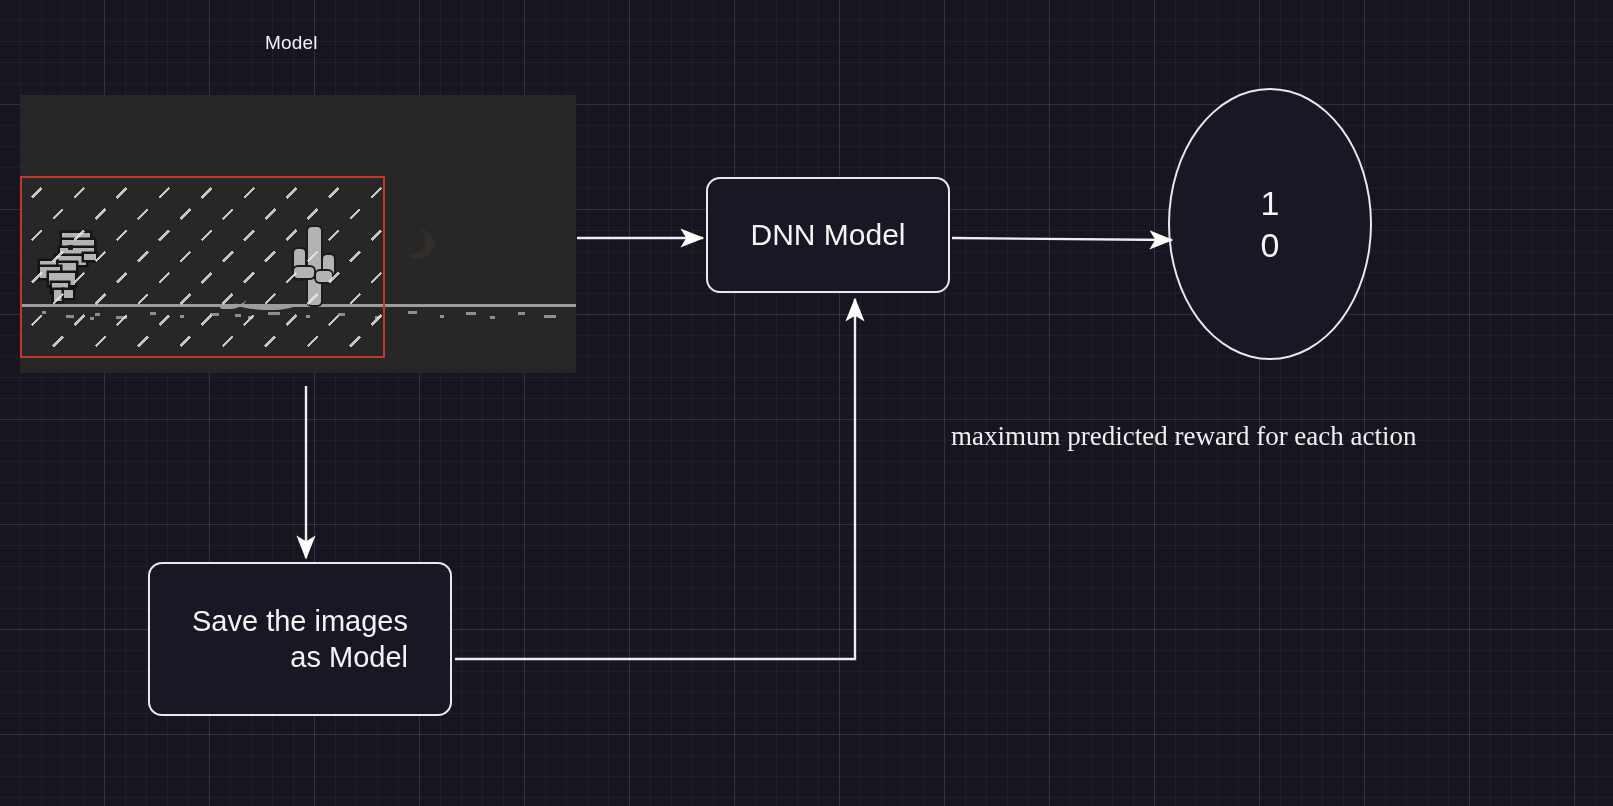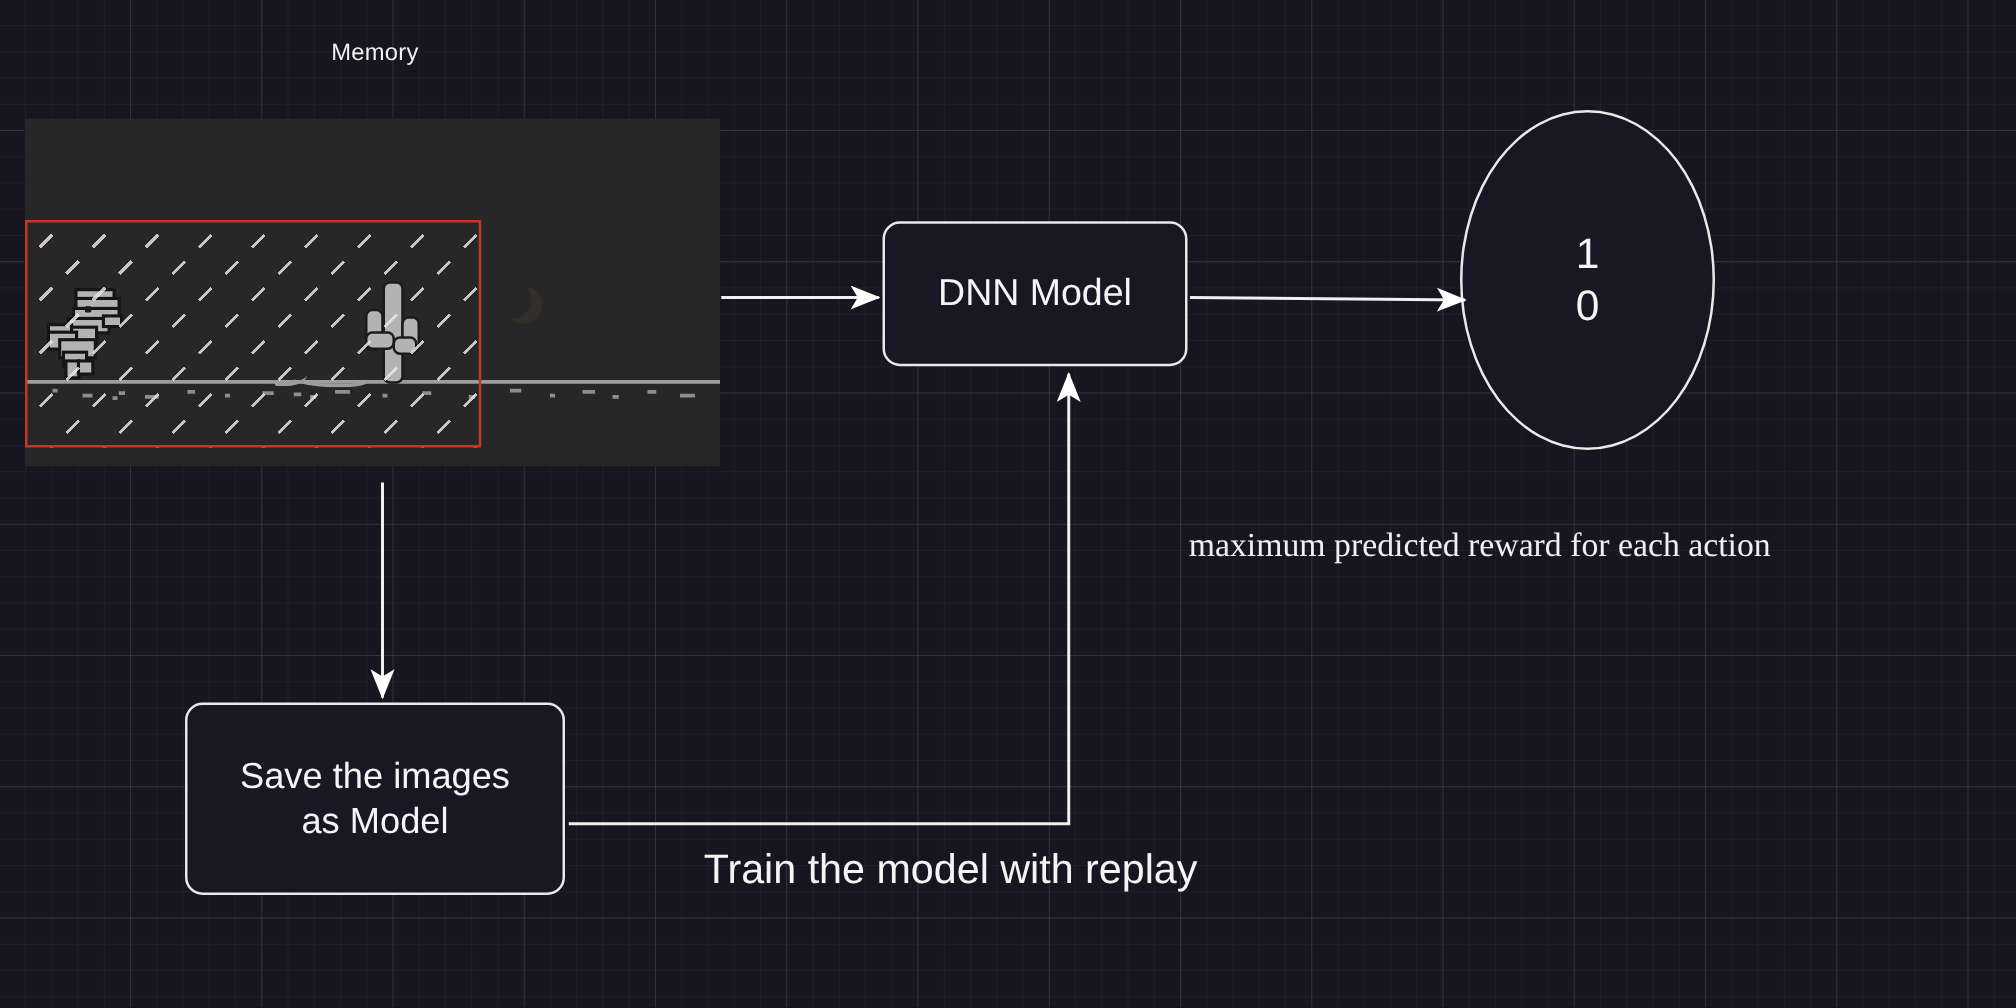--- a/index.html
+++ b/index.html
@@ -169,21 +169,21 @@
   .rbox {
     position: absolute;
     box-sizing: border-box;
     border: 2.2px solid #e9e9e9;
     border-radius: 14px;
     background: #1a1725;
     color: #f4f4f4;
     display: flex;
     align-items: center;
     justify-content: center;
-    text-align: center;
+    text-align: right;
     line-height: 1.25;
   }
   #dnn-box {
     left: 706px;
     top: 177px;
     width: 244px;
     height: 116px;
     font-size: 30px;
   }
   #memory-box {
@@ -242,21 +242,21 @@
     width: 1613px;
     height: 806px;
     pointer-events: none;
   }
 </style>
 </head>
 <body>
 
 <div id="canvas">
 
-  <div class="input-label">Memory</div>
+  <div class="input-label">Model</div>
 
   <div class="game-shot">
     <div class="moon"></div>
 
     <div class="ground-line"></div>
     <div class="ground-bump2"></div>
     <div class="ground-bump"></div>
 
     <div class="speck" style="left:22px;  top:216px; width:4px;"></div>
     <div class="speck" style="left:46px;  top:220px; width:8px;"></div>
@@ -317,21 +317,20 @@
       <span>as Model</span>
     </span>
   </div>
 
   <div class="ellipse">
     <span>1</span>
     <span>0</span>
   </div>
 
   <div class="reward-text">maximum predicted reward for each action</div>
-  <div class="replay-text">Train the model with replay</div>
 
   <svg id="connectors" viewBox="0 0 1613 806">
     <defs>
       <marker id="ah" markerWidth="11" markerHeight="11" refX="9.4" refY="4" orient="auto" markerUnits="strokeWidth">
         <path d="M0,0 L10,4 L0,8 L2.4,4 z" fill="#ffffff"></path>
       </marker>
     </defs>
 
     <line x1="577" y1="238" x2="703" y2="238" stroke="#efefef" stroke-width="2.4" marker-end="url(#ah)"></line>
 

